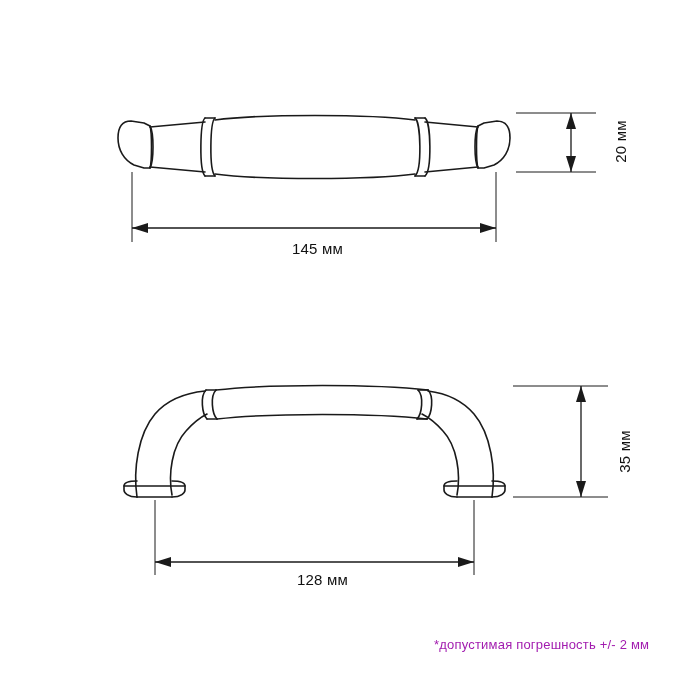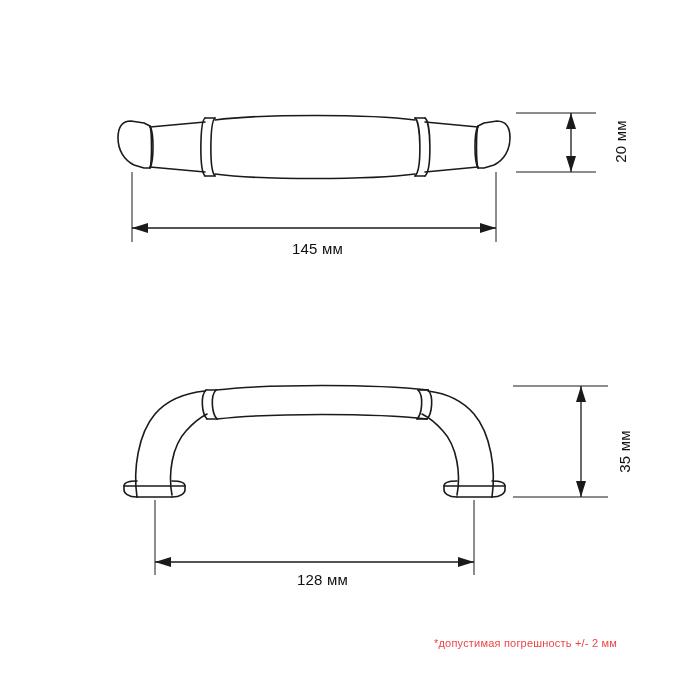--- a/index.html
+++ b/index.html
@@ -33,22 +33,22 @@
     transform: rotate(-90deg);
     transform-origin: 50% 50%;
   }
   #lbl-top-width  { left: 292px; top: 240px; }
   #lbl-top-height { left: 599px; top: 133px; }
   #lbl-bot-width  { left: 297px; top: 571px; text-align: right; }
   #lbl-bot-height { left: 603px; top: 443px; }
   #lbl-note {
     left: 434px;
     top: 637px;
-    font-size: 11px;
-    color: #ef4444;
+    font-size: 13px;
+    color: #a21caf;
   }
 </style>
 </head>
 <body>
 
 <div class="canvas">
   <svg width="700" height="700" viewBox="0 0 700 700">
 
     <g fill="none" stroke="#1a1a1a" stroke-width="1.6" stroke-linejoin="round" stroke-linecap="round">
 

